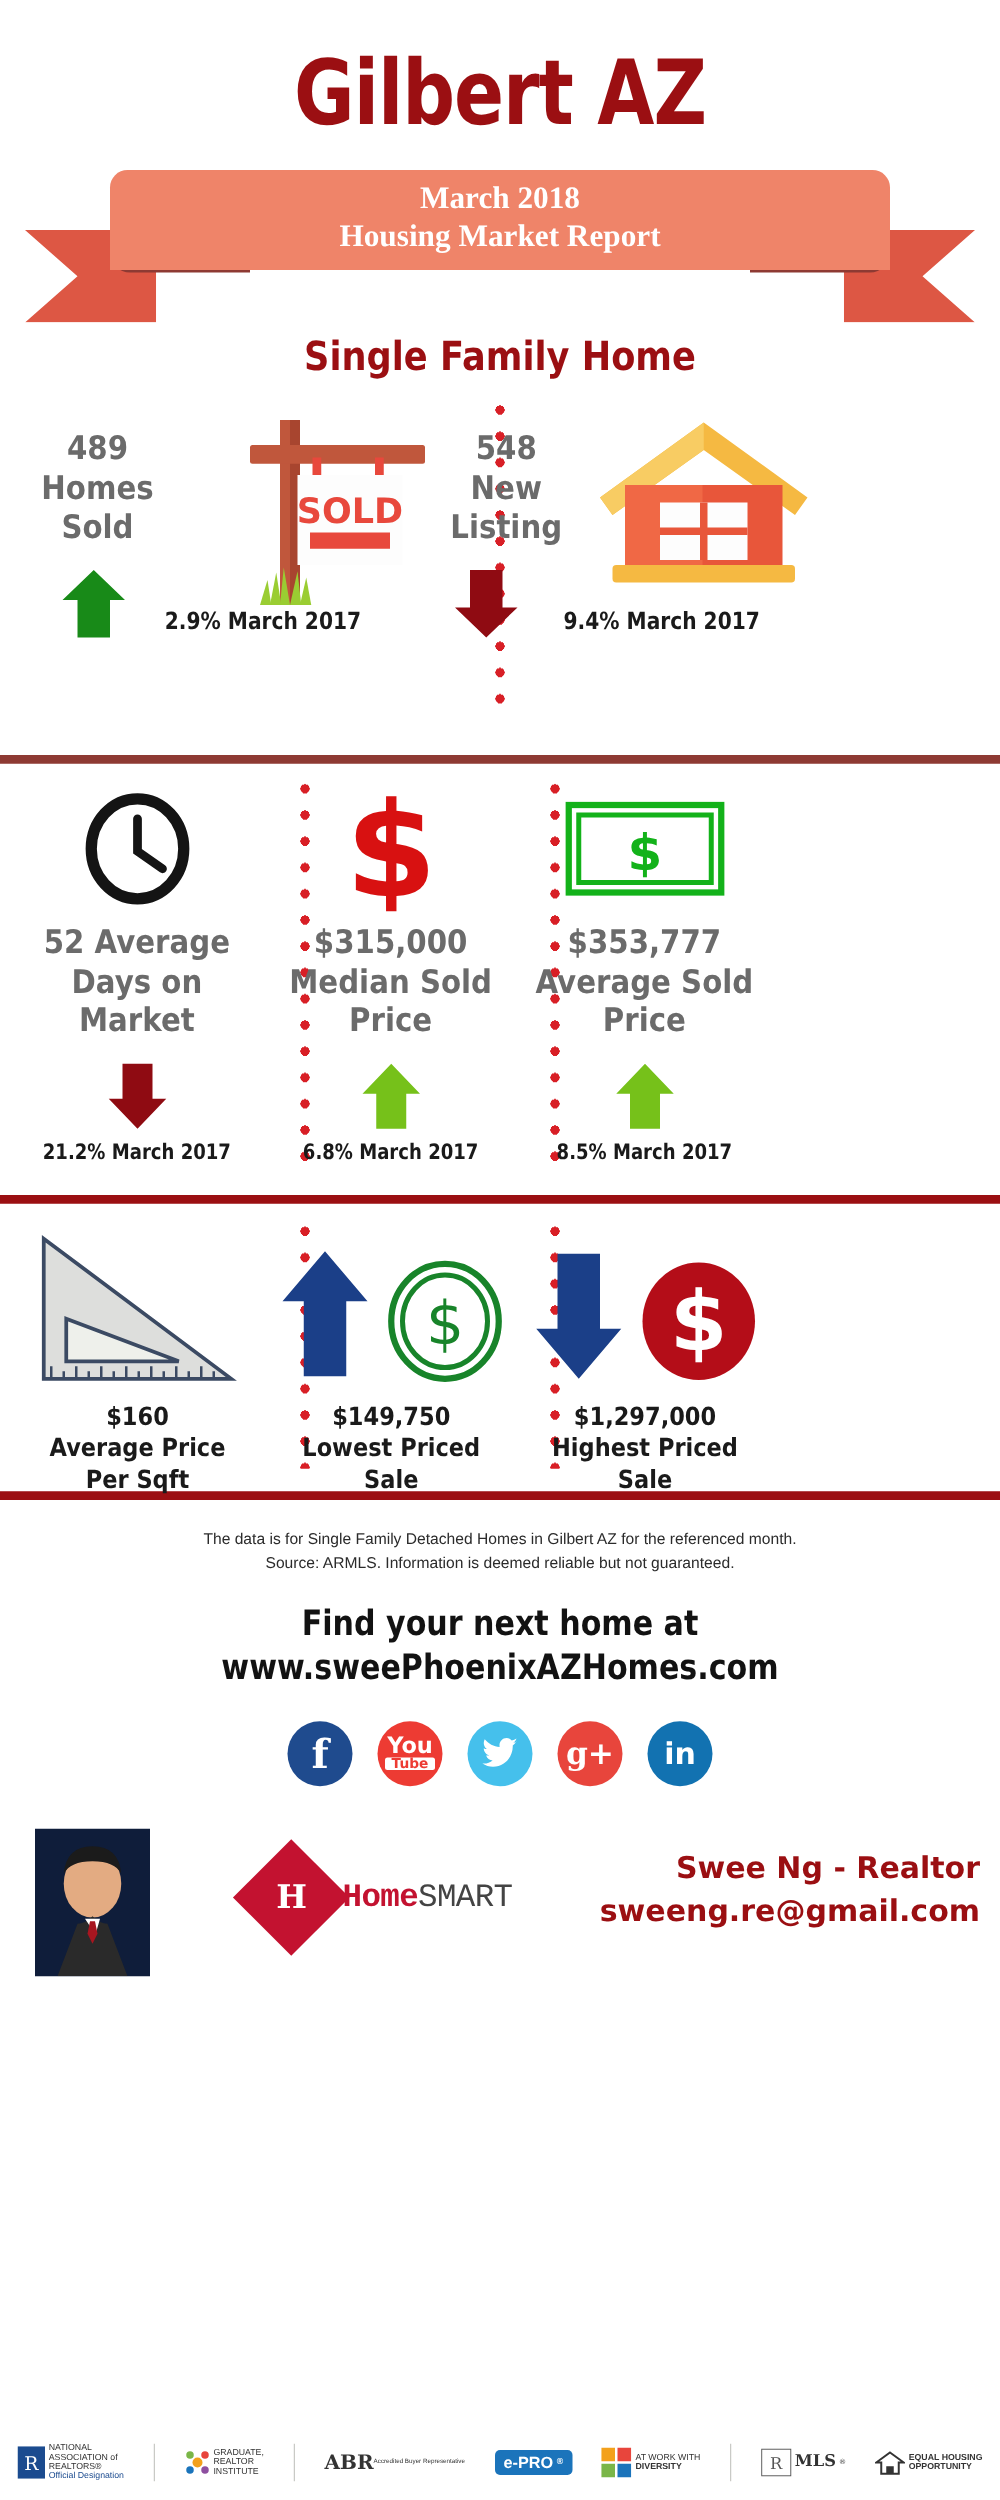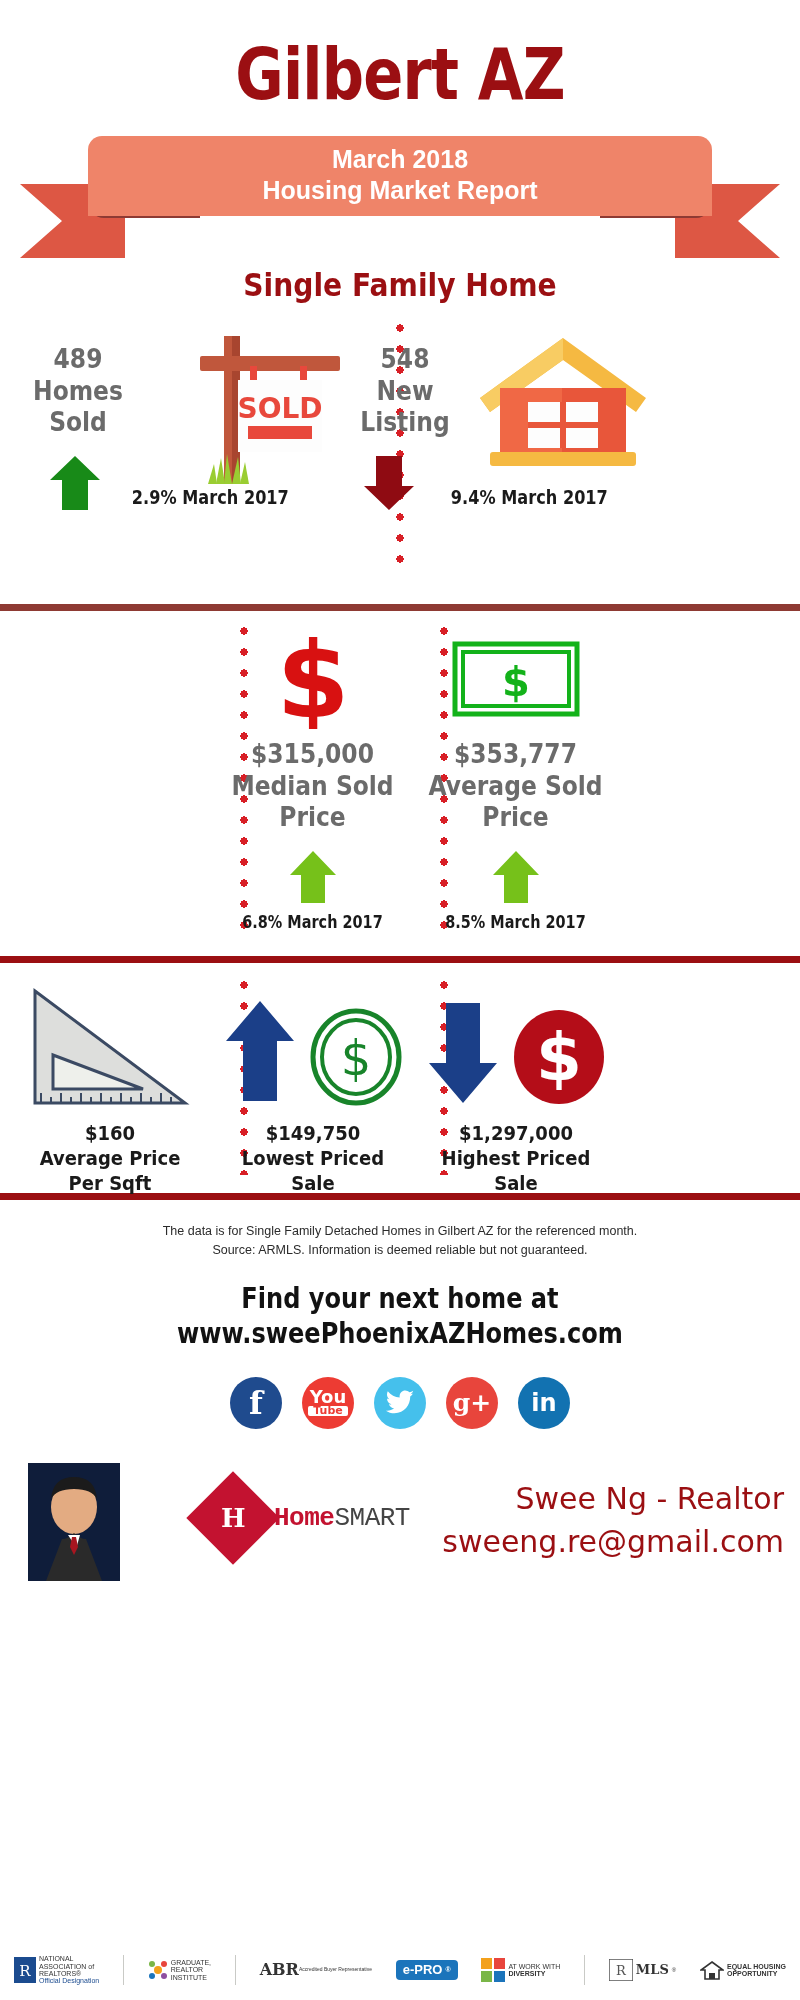--- a/index.html
+++ b/index.html
@@ -57,21 +57,21 @@
   .ribbon {
     position: absolute;
     left: 88px;
     right: 88px;
     top: 0;
     height: 80px;
     background: #ef8469;
     border-radius: 14px 14px 0 0;
     color: #fff;
     text-align: center;
-    font-family: Liberation Sans, sans-serif;
+    font-family: Liberation Serif, serif;
     font-weight: bold;
     font-size: 25px;
     line-height: 1.22;
     padding-top: 8px;
   }
 
   .subtitle {
     text-align: center;
     color: #9b0f12;
     font-family: "DejaVu Sans", sans-serif;
@@ -203,22 +203,22 @@
     position: absolute; left: 28px; top: 0;
     width: 92px; height: 118px;
     background: linear-gradient(#1d2b4a 0%, #1d2b4a 100%);
     overflow: hidden;
   }
   .agent-info {
     position: absolute; right: 16px; top: 14px;
     text-align: right;
     color: #9b0f12;
     font-family: "DejaVu Sans", sans-serif;
-    font-weight: normal;
-    font-size: 30px;
+    font-weight: bold;
+    font-size: 24px;
     line-height: 1.45;
   }
   .homesmart {
     position: absolute; left: 200px; top: 22px;
     display: flex; align-items: center; gap: 8px;
   }
   .hs-diamond {
     width: 66px; height: 66px; background: #c31230;
     transform: rotate(45deg);
     display: flex; align-items: center; justify-content: center;
@@ -324,20 +324,39 @@
     </div>
     <div class="pct-line s1-pct-b">9.4% March 2017</div>
   </div>
 
   <div class="divider"></div>
 
   <div class="section" id="sec2">
     <div class="vdots" style="left:240px; top:16px; bottom:22px;"></div>
     <div class="vdots" style="left:440px; top:16px; bottom:22px;"></div>
 
+    <div class="s2-col s2-c1">
+      <div class="s2-icon">
+        <svg width="92" height="92" viewBox="0 0 92 92">
+          <ellipse cx="46" cy="46" rx="37" ry="40" fill="none" stroke="#141414" stroke-width="9"></ellipse>
+          <path d="M46 22 V48 L66 62" fill="none" stroke="#141414" stroke-width="7" stroke-linecap="round"></path>
+        </svg>
+      </div>
+      <div class="stat-num s2-txt">
+        <div>52 Average</div>
+        <div>Days on</div>
+        <div>Market</div>
+      </div>
+      <div class="s2-arrow">
+        <svg width="50" height="56" viewBox="0 0 50 56">
+            <path d="M25 54 L2 30 H13 V2 H37 V30 H48 Z" fill="#8f0b12"></path>
+          </svg>
+      </div>
+      <div class="pct-line s2-pct">21.2% March 2017</div>
+    </div>
 
     <div class="s2-col s2-c2">
       <div class="s2-icon">
         <svg width="80" height="100" viewBox="0 0 80 100">
           <text x="40" y="88" font-family="DejaVu Sans, sans-serif" font-weight="bold" font-size="105" fill="#d81111" text-anchor="middle">$</text>
         </svg>
       </div>
       <div class="stat-num s2-txt">
         <div>$315,000</div>
         <div>Median Sold</div>

